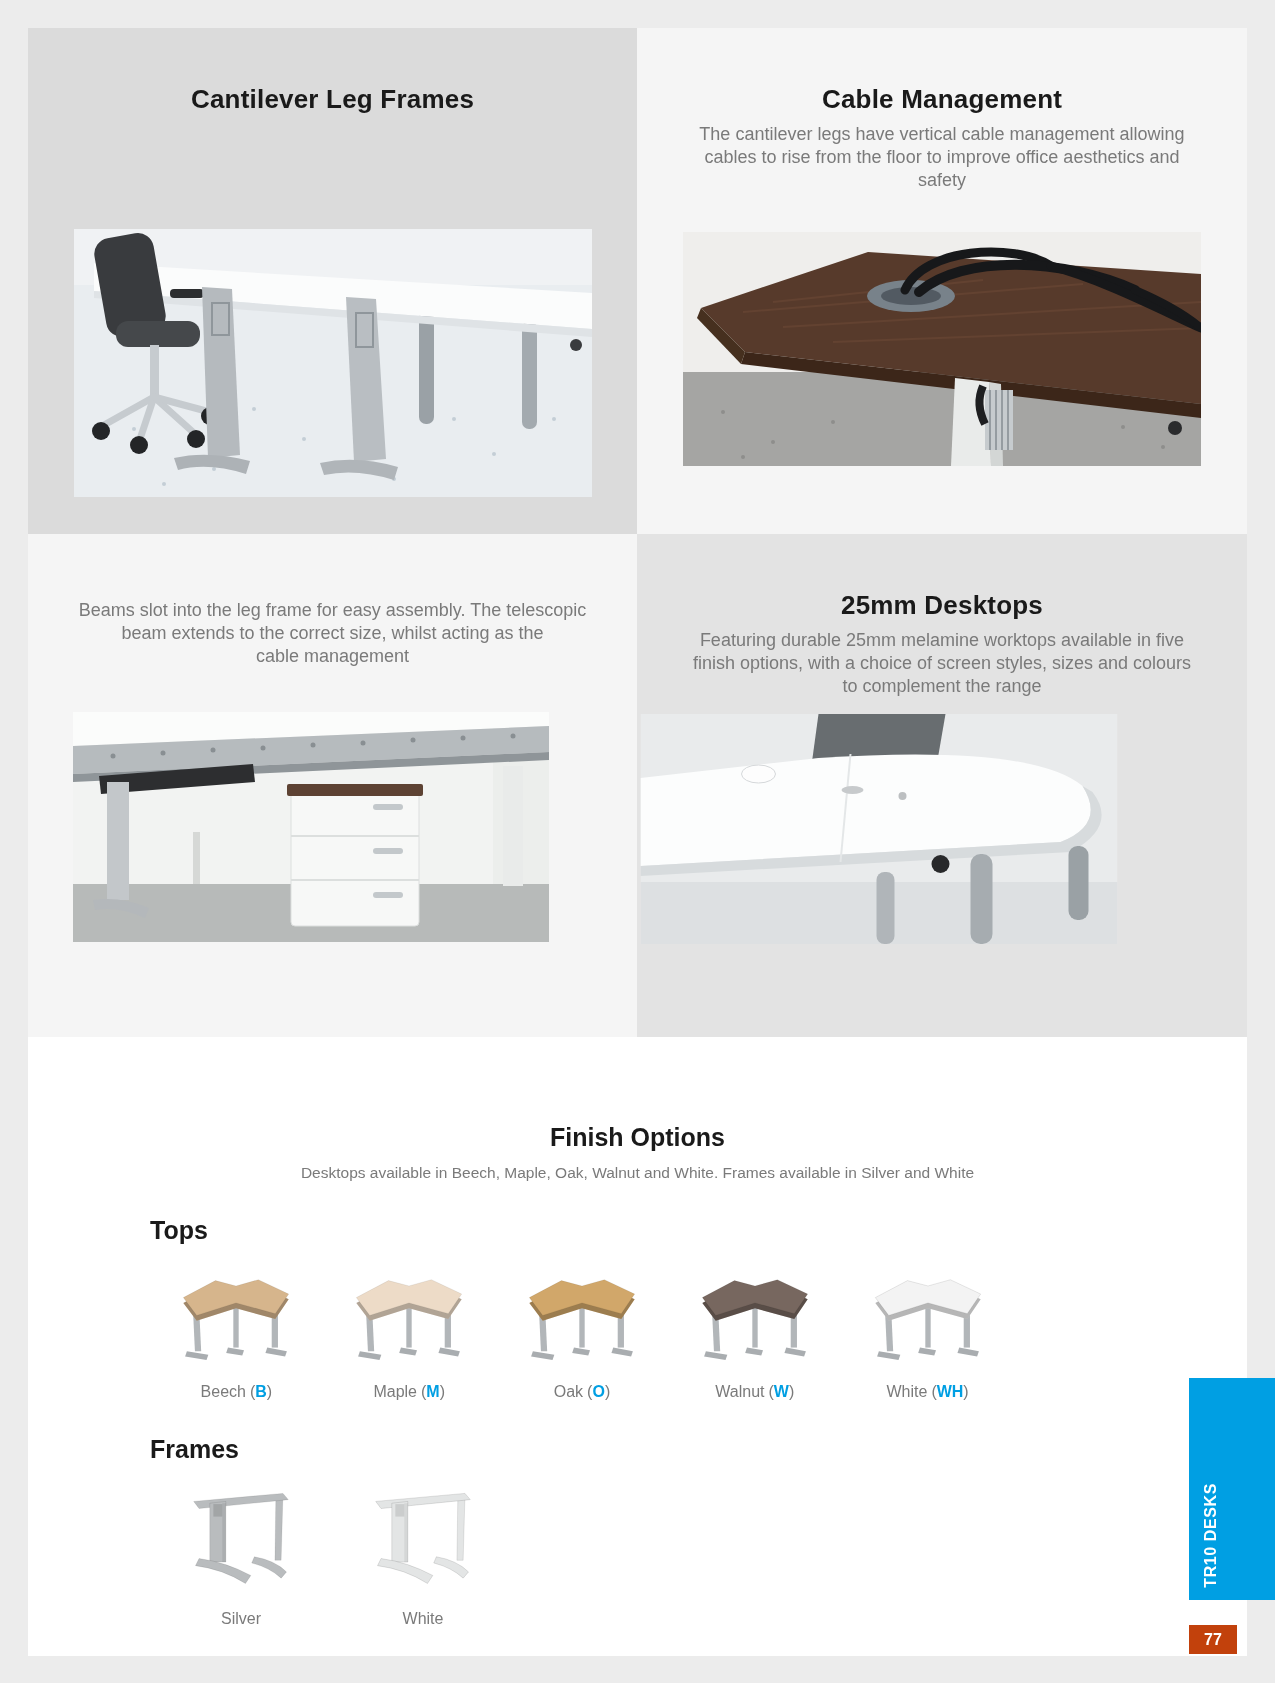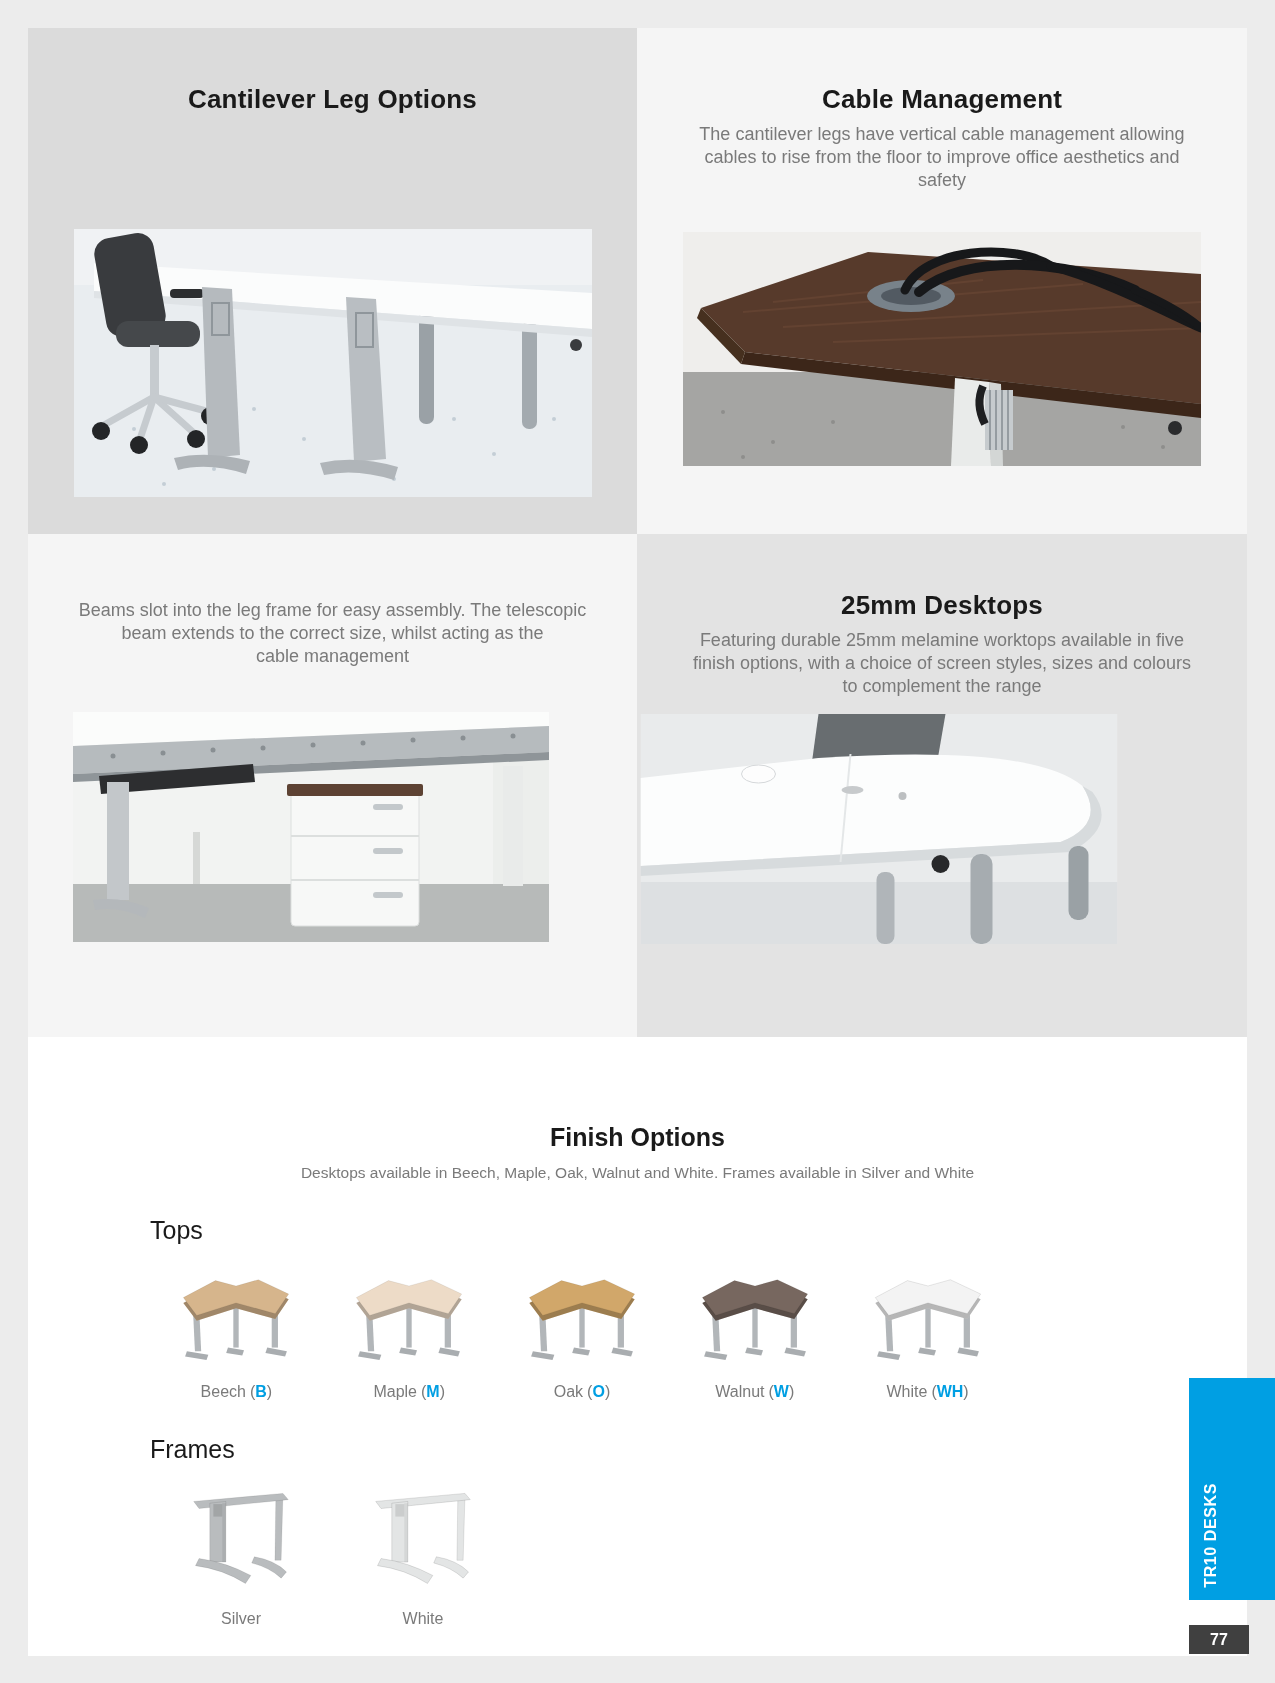--- a/index.html
+++ b/index.html
@@ -20,51 +20,51 @@
   .photo{position:absolute;left:50%;transform:translateX(-50%);overflow:hidden}
   .photo svg{display:block;width:100%;height:100%}
   .q1 .photo{top:201px;width:518px;height:268px}
   .q2 .photo{top:204px;width:518px;height:234px}
   .q3 .photo{top:178px;width:476px;height:230px;margin-left:-22px}
   .q4 .photo{top:180px;width:477px;height:230px;margin-left:-63px}
 
   .finish{position:relative;padding-top:74px}
   .finish-title{margin:12px;text-align:center;font-size:25px;font-weight:700;color:#1a1a1a}
   .finish-sub{text-align:center;font-size:15.5px;color:#7a7a7a}
-  .group-heading{margin:34px 0 0 122px;font-size:25px;font-weight:400;color:#1a1a1a}
+  .group-heading{margin:34px 0 0 122px;font-size:25px;font-weight:700;color:#1a1a1a}
   .tops-row{display:flex;margin:24px 0 0 122px;width:864px}
   .swatch{flex:1;text-align:center}
   .swatch .desk-svg{width:122px;height:100px;display:block;margin:0 auto}
   .swatch .frame-svg{width:116px;height:116px;display:block;margin:0 auto}
   .swatch-label{margin-top:14px;font-size:16px;color:#7a7a7a}
   .sw-open{margin-left:4px}
   .sw-code{color:#009fe3;font-weight:700;font-style:normal}
   .frames-row{display:flex;margin:16px 0 0 122px;width:364px}
 
   .side-tab{position:absolute;left:1189px;top:1378px;width:86px;height:222px;background:#009fe3}
   .side-tab .tab-label{
     position:absolute;left:13px;bottom:12px;
     writing-mode:vertical-rl;transform:rotate(180deg);
     color:#ffffff;font-weight:700;font-size:16px;letter-spacing:.6px;white-space:nowrap;
   }
   .page-badge{
-    position:absolute;left:1189px;top:1625px;width:60px;height:29px;background:#404040;
+    position:absolute;left:1189px;top:1625px;width:48px;height:29px;background:#c2410c;
     color:#ffffff;font-weight:700;font-size:16px;
     display:flex;align-items:center;justify-content:center;
   }
 </style>
 </head>
 <body>
 
 <div class="sheet">
 
   <div class="quads">
 
     <section class="quad q1">
-      <h2 class="q-title">Cantilever Leg Options</h2>
+      <h2 class="q-title">Cantilever Leg Frames</h2>
       <div class="photo">
         <svg viewBox="0 0 518 268" preserveAspectRatio="none">
           <rect width="518" height="268" fill="#e9edf0"></rect>
           <rect width="518" height="56" fill="#f0f2f4"></rect>
           <g fill="#c4ced6">
             <circle cx="60" cy="200" r="2"></circle>
               <circle cx="140" cy="240" r="2"></circle>
               <circle cx="230" cy="210" r="2"></circle>
             <circle cx="320" cy="250" r="2"></circle>
               <circle cx="420" cy="225" r="2"></circle>

